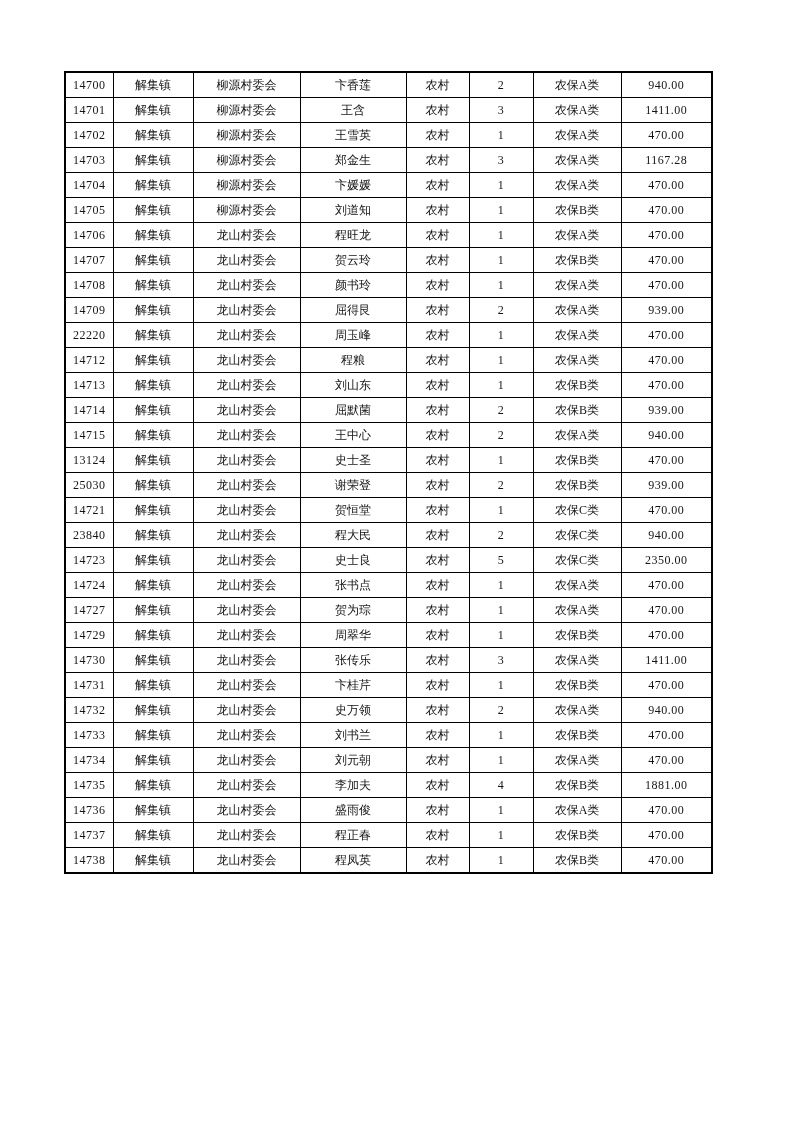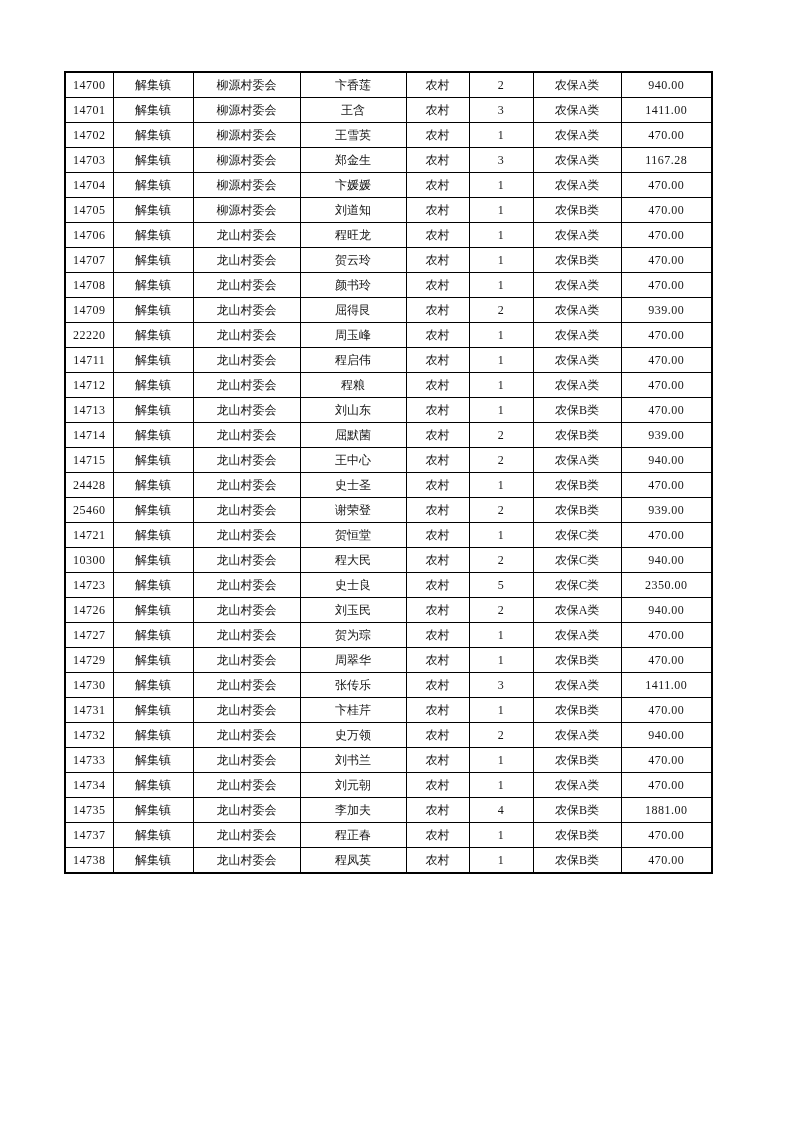--- a/index.html
+++ b/index.html
@@ -159,30 +159,20 @@
       <td class="col-serial">22220</td>
       <td class="col-town">解集镇</td>
       <td class="col-village">龙山村委会</td>
       <td class="col-name">周玉峰</td>
       <td class="col-cat">农村</td>
       <td class="col-count">1</td>
       <td class="col-class">农保A类</td>
       <td class="col-amount">470.00</td>
     </tr>
         <tr>
-      <td class="col-serial">14711</td>
-      <td class="col-town">解集镇</td>
-      <td class="col-village">龙山村委会</td>
-      <td class="col-name">程启伟</td>
-      <td class="col-cat">农村</td>
-      <td class="col-count">1</td>
-      <td class="col-class">农保A类</td>
-      <td class="col-amount">470.00</td>
-    </tr>
-        <tr>
       <td class="col-serial">14712</td>
       <td class="col-town">解集镇</td>
       <td class="col-village">龙山村委会</td>
       <td class="col-name">程粮</td>
       <td class="col-cat">农村</td>
       <td class="col-count">1</td>
       <td class="col-class">农保A类</td>
       <td class="col-amount">470.00</td>
     </tr>
         <tr>
@@ -209,130 +199,130 @@
       <td class="col-serial">14715</td>
       <td class="col-town">解集镇</td>
       <td class="col-village">龙山村委会</td>
       <td class="col-name">王中心</td>
       <td class="col-cat">农村</td>
       <td class="col-count">2</td>
       <td class="col-class">农保A类</td>
       <td class="col-amount">940.00</td>
     </tr>
         <tr>
-      <td class="col-serial">24428</td>
+      <td class="col-serial">13124</td>
       <td class="col-town">解集镇</td>
       <td class="col-village">龙山村委会</td>
       <td class="col-name">史士圣</td>
       <td class="col-cat">农村</td>
       <td class="col-count">1</td>
       <td class="col-class">农保B类</td>
       <td class="col-amount">470.00</td>
     </tr>
         <tr>
-      <td class="col-serial">25460</td>
+      <td class="col-serial">25030</td>
       <td class="col-town">解集镇</td>
       <td class="col-village">龙山村委会</td>
       <td class="col-name">谢荣登</td>
       <td class="col-cat">农村</td>
       <td class="col-count">2</td>
       <td class="col-class">农保B类</td>
       <td class="col-amount">939.00</td>
     </tr>
         <tr>
       <td class="col-serial">14721</td>
       <td class="col-town">解集镇</td>
       <td class="col-village">龙山村委会</td>
       <td class="col-name">贺恒堂</td>
       <td class="col-cat">农村</td>
       <td class="col-count">1</td>
       <td class="col-class">农保C类</td>
       <td class="col-amount">470.00</td>
     </tr>
         <tr>
-      <td class="col-serial">10300</td>
+      <td class="col-serial">23840</td>
       <td class="col-town">解集镇</td>
       <td class="col-village">龙山村委会</td>
       <td class="col-name">程大民</td>
       <td class="col-cat">农村</td>
       <td class="col-count">2</td>
       <td class="col-class">农保C类</td>
       <td class="col-amount">940.00</td>
     </tr>
         <tr>
       <td class="col-serial">14723</td>
       <td class="col-town">解集镇</td>
       <td class="col-village">龙山村委会</td>
       <td class="col-name">史士良</td>
       <td class="col-cat">农村</td>
       <td class="col-count">5</td>
       <td class="col-class">农保C类</td>
       <td class="col-amount">2350.00</td>
     </tr>
         <tr>
-      <td class="col-serial">14726</td>
-      <td class="col-town">解集镇</td>
-      <td class="col-village">龙山村委会</td>
-      <td class="col-name">刘玉民</td>
+      <td class="col-serial">14724</td>
+      <td class="col-town">解集镇</td>
+      <td class="col-village">龙山村委会</td>
+      <td class="col-name">张书点</td>
+      <td class="col-cat">农村</td>
+      <td class="col-count">1</td>
+      <td class="col-class">农保A类</td>
+      <td class="col-amount">470.00</td>
+    </tr>
+        <tr>
+      <td class="col-serial">14727</td>
+      <td class="col-town">解集镇</td>
+      <td class="col-village">龙山村委会</td>
+      <td class="col-name">贺为琮</td>
+      <td class="col-cat">农村</td>
+      <td class="col-count">1</td>
+      <td class="col-class">农保A类</td>
+      <td class="col-amount">470.00</td>
+    </tr>
+        <tr>
+      <td class="col-serial">14729</td>
+      <td class="col-town">解集镇</td>
+      <td class="col-village">龙山村委会</td>
+      <td class="col-name">周翠华</td>
+      <td class="col-cat">农村</td>
+      <td class="col-count">1</td>
+      <td class="col-class">农保B类</td>
+      <td class="col-amount">470.00</td>
+    </tr>
+        <tr>
+      <td class="col-serial">14730</td>
+      <td class="col-town">解集镇</td>
+      <td class="col-village">龙山村委会</td>
+      <td class="col-name">张传乐</td>
+      <td class="col-cat">农村</td>
+      <td class="col-count">3</td>
+      <td class="col-class">农保A类</td>
+      <td class="col-amount">1411.00</td>
+    </tr>
+        <tr>
+      <td class="col-serial">14731</td>
+      <td class="col-town">解集镇</td>
+      <td class="col-village">龙山村委会</td>
+      <td class="col-name">卞桂芹</td>
+      <td class="col-cat">农村</td>
+      <td class="col-count">1</td>
+      <td class="col-class">农保B类</td>
+      <td class="col-amount">470.00</td>
+    </tr>
+        <tr>
+      <td class="col-serial">14732</td>
+      <td class="col-town">解集镇</td>
+      <td class="col-village">龙山村委会</td>
+      <td class="col-name">史万领</td>
       <td class="col-cat">农村</td>
       <td class="col-count">2</td>
       <td class="col-class">农保A类</td>
       <td class="col-amount">940.00</td>
     </tr>
         <tr>
-      <td class="col-serial">14727</td>
-      <td class="col-town">解集镇</td>
-      <td class="col-village">龙山村委会</td>
-      <td class="col-name">贺为琮</td>
-      <td class="col-cat">农村</td>
-      <td class="col-count">1</td>
-      <td class="col-class">农保A类</td>
-      <td class="col-amount">470.00</td>
-    </tr>
-        <tr>
-      <td class="col-serial">14729</td>
-      <td class="col-town">解集镇</td>
-      <td class="col-village">龙山村委会</td>
-      <td class="col-name">周翠华</td>
-      <td class="col-cat">农村</td>
-      <td class="col-count">1</td>
-      <td class="col-class">农保B类</td>
-      <td class="col-amount">470.00</td>
-    </tr>
-        <tr>
-      <td class="col-serial">14730</td>
-      <td class="col-town">解集镇</td>
-      <td class="col-village">龙山村委会</td>
-      <td class="col-name">张传乐</td>
-      <td class="col-cat">农村</td>
-      <td class="col-count">3</td>
-      <td class="col-class">农保A类</td>
-      <td class="col-amount">1411.00</td>
-    </tr>
-        <tr>
-      <td class="col-serial">14731</td>
-      <td class="col-town">解集镇</td>
-      <td class="col-village">龙山村委会</td>
-      <td class="col-name">卞桂芹</td>
-      <td class="col-cat">农村</td>
-      <td class="col-count">1</td>
-      <td class="col-class">农保B类</td>
-      <td class="col-amount">470.00</td>
-    </tr>
-        <tr>
-      <td class="col-serial">14732</td>
-      <td class="col-town">解集镇</td>
-      <td class="col-village">龙山村委会</td>
-      <td class="col-name">史万领</td>
-      <td class="col-cat">农村</td>
-      <td class="col-count">2</td>
-      <td class="col-class">农保A类</td>
-      <td class="col-amount">940.00</td>
-    </tr>
-        <tr>
       <td class="col-serial">14733</td>
       <td class="col-town">解集镇</td>
       <td class="col-village">龙山村委会</td>
       <td class="col-name">刘书兰</td>
       <td class="col-cat">农村</td>
       <td class="col-count">1</td>
       <td class="col-class">农保B类</td>
       <td class="col-amount">470.00</td>
     </tr>
         <tr>
@@ -347,20 +337,30 @@
     </tr>
         <tr>
       <td class="col-serial">14735</td>
       <td class="col-town">解集镇</td>
       <td class="col-village">龙山村委会</td>
       <td class="col-name">李加夫</td>
       <td class="col-cat">农村</td>
       <td class="col-count">4</td>
       <td class="col-class">农保B类</td>
       <td class="col-amount">1881.00</td>
+    </tr>
+        <tr>
+      <td class="col-serial">14736</td>
+      <td class="col-town">解集镇</td>
+      <td class="col-village">龙山村委会</td>
+      <td class="col-name">盛雨俊</td>
+      <td class="col-cat">农村</td>
+      <td class="col-count">1</td>
+      <td class="col-class">农保A类</td>
+      <td class="col-amount">470.00</td>
     </tr>
         <tr>
       <td class="col-serial">14737</td>
       <td class="col-town">解集镇</td>
       <td class="col-village">龙山村委会</td>
       <td class="col-name">程正春</td>
       <td class="col-cat">农村</td>
       <td class="col-count">1</td>
       <td class="col-class">农保B类</td>
       <td class="col-amount">470.00</td>

